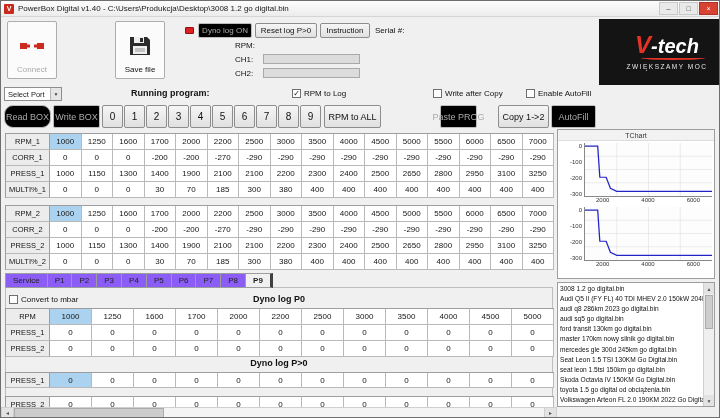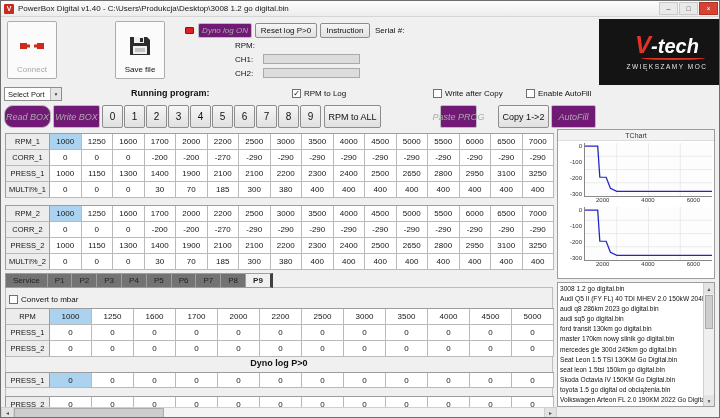--- a/index.html
+++ b/index.html
@@ -10,21 +10,21 @@
   .app-icon{width:10px;height:10px;background:#c92a1e;color:#fff;font-size:7px;font-weight:bold;display:flex;align-items:center;justify-content:center;border-radius:1px;}
   .title-text{font-size:8px;color:#1a1a1a;margin-left:4px;white-space:nowrap;}
   .win-btns{margin-left:auto;display:flex;gap:1px;}
   .win-btn{width:19px;height:13px;display:flex;align-items:center;justify-content:center;font-size:7px;color:#333;background:#e9e9e9;border:1px solid #c9c9c9;}
   .win-btn.close{background:#d64333;border-color:#b23225;color:#fff;}
   
   .bigbtn{position:absolute;width:50px;height:58px;background:#fbfbfb;border:1px solid #adadad;border-radius:2px;display:flex;flex-direction:column;align-items:center;padding:5px 1px 4px;font-size:8px;color:#111;}
   .bigbtn .ic{flex:1;display:flex;align-items:center;justify-content:center;}
   .bigbtn.disabled{color:#a8a8a8;}
   .btn{position:absolute;height:15px;display:flex;align-items:center;justify-content:center;padding:0 4px;font-size:8px;color:#111;background:linear-gradient(#f6f6f6,#e0e0e0);border:1px solid #8d8d8d;border-radius:2px;white-space:nowrap;}
-  .btn.disabled{color:#aaa;border-color:#bcbcbc;background:#701a75;font-style:italic;}
+  .btn.disabled{color:#aaa;border-color:#bcbcbc;background:#000000;}
   .pbtn{height:23px;font-size:9px;}
   .led{position:absolute;width:9px;height:7px;background:#e02020;border:1px solid #8d1010;border-radius:1px;}
   .lbl{position:absolute;font-size:8px;color:#111;white-space:nowrap;}
   .bold{font-weight:bold;font-size:9px;}
   .bar{position:absolute;width:97px;height:10px;background:#dcdcdc;border:1px solid #a9a9a9;}
   
   .logo{position:absolute;left:598px;top:18px;width:136px;height:66px;background:#141414;display:flex;flex-direction:column;align-items:center;justify-content:center;}
   .logo-main{font-style:italic;font-weight:bold;font-size:20px;line-height:20px;color:#fff;}
   .logo-main .v{color:#e33226;font-size:24px;}
   .logo-swoosh{width:64px;height:4px;border-bottom:2px solid #e33226;border-radius:50%;margin:0 0 3px 12px;}
@@ -40,21 +40,21 @@
   .dtable{position:absolute;border-top:1px solid #9d9d9d;border-left:1px solid #9d9d9d;background:#ef4444;}
   .trow{display:flex;height:16px;}
   .tcell{flex:0 0 31.5px;width:31.5px;border-right:1px solid #b9b9b9;border-bottom:1px solid #b9b9b9;display:flex;align-items:center;justify-content:center;font-size:8px;color:#141414;background:#fff;overflow:hidden;}
   .cells12 .tcell{flex:0 0 42px;width:42px;}
   .tlabel{flex:0 0 44px !important;width:44px !important;background:#ececec;font-size:7.5px;border-right:1px solid #9d9d9d;}
   .tcell.hl{background:#abd3f0;}
   .gaprows{border:none;background:transparent;}
   .gaprows .trow{margin-bottom:8px;border-top:1px solid #9d9d9d;border-left:1px solid #9d9d9d;}
   
   .tabs{position:absolute;left:4px;top:272px;display:flex;height:15px;z-index:2;}
-  .tab{padding:0 7px;display:flex;align-items:center;font-size:8px;color:#222;background:#737373;border:1px solid #9d9d9d;border-right:none;}
+  .tab{padding:0 7px;display:flex;align-items:center;font-size:8px;color:#222;background:#8b5cf6;border:1px solid #9d9d9d;border-right:none;}
   .tab:last-child{border-right:3px solid #404040;}
   .tab.active{background:#f0f0f0;font-weight:bold;}
   .pane{position:absolute;left:4px;top:286px;width:548px;height:119px;border:1px solid #bdbdbd;background:#f0f0f0;}
   .sect{position:absolute;left:4px;width:548px;text-align:center;font-size:9px;font-weight:bold;color:#111;}
   
   .hscroll{position:absolute;left:0;top:406px;width:556px;height:12px;background:#efefef;border:1px solid #cfcfcf;display:flex;align-items:stretch;z-index:10;}
   .harrow{width:12px;display:flex;align-items:center;justify-content:center;font-size:5px;color:#555;background:#e3e3e3;border-right:1px solid #cfcfcf;}
   .harrow.right{border-left:1px solid #cfcfcf;border-right:none;}
   .htrack{flex:1;position:relative;background:#f4f4f4;}
   .hthumb{position:absolute;left:0;top:0;width:150px;height:100%;background:#cdcdcd;border:1px solid #ababab;}
@@ -337,20 +337,21 @@
       <div class="tab">P2</div>
       <div class="tab">P3</div>
       <div class="tab">P4</div>
       <div class="tab">P5</div>
       <div class="tab">P6</div>
       <div class="tab">P7</div>
       <div class="tab">P8</div>
       <div class="tab active">P9</div>
     </div>
 
+  <div class="sect" style="top:293px;">Dyno log P0</div>
   <label class="check" style="left:8px;top:294px;">
     <span class="cb"></span>
     <span>Convert to mbar</span>
   </label>
 
   <div class="dtable cells12" style="left:4px;top:307px;">
       <div class="trow">
         <div class="tcell tlabel">RPM</div>
         <div class="tcell hl">1000</div>
         <div class="tcell">1250</div>

